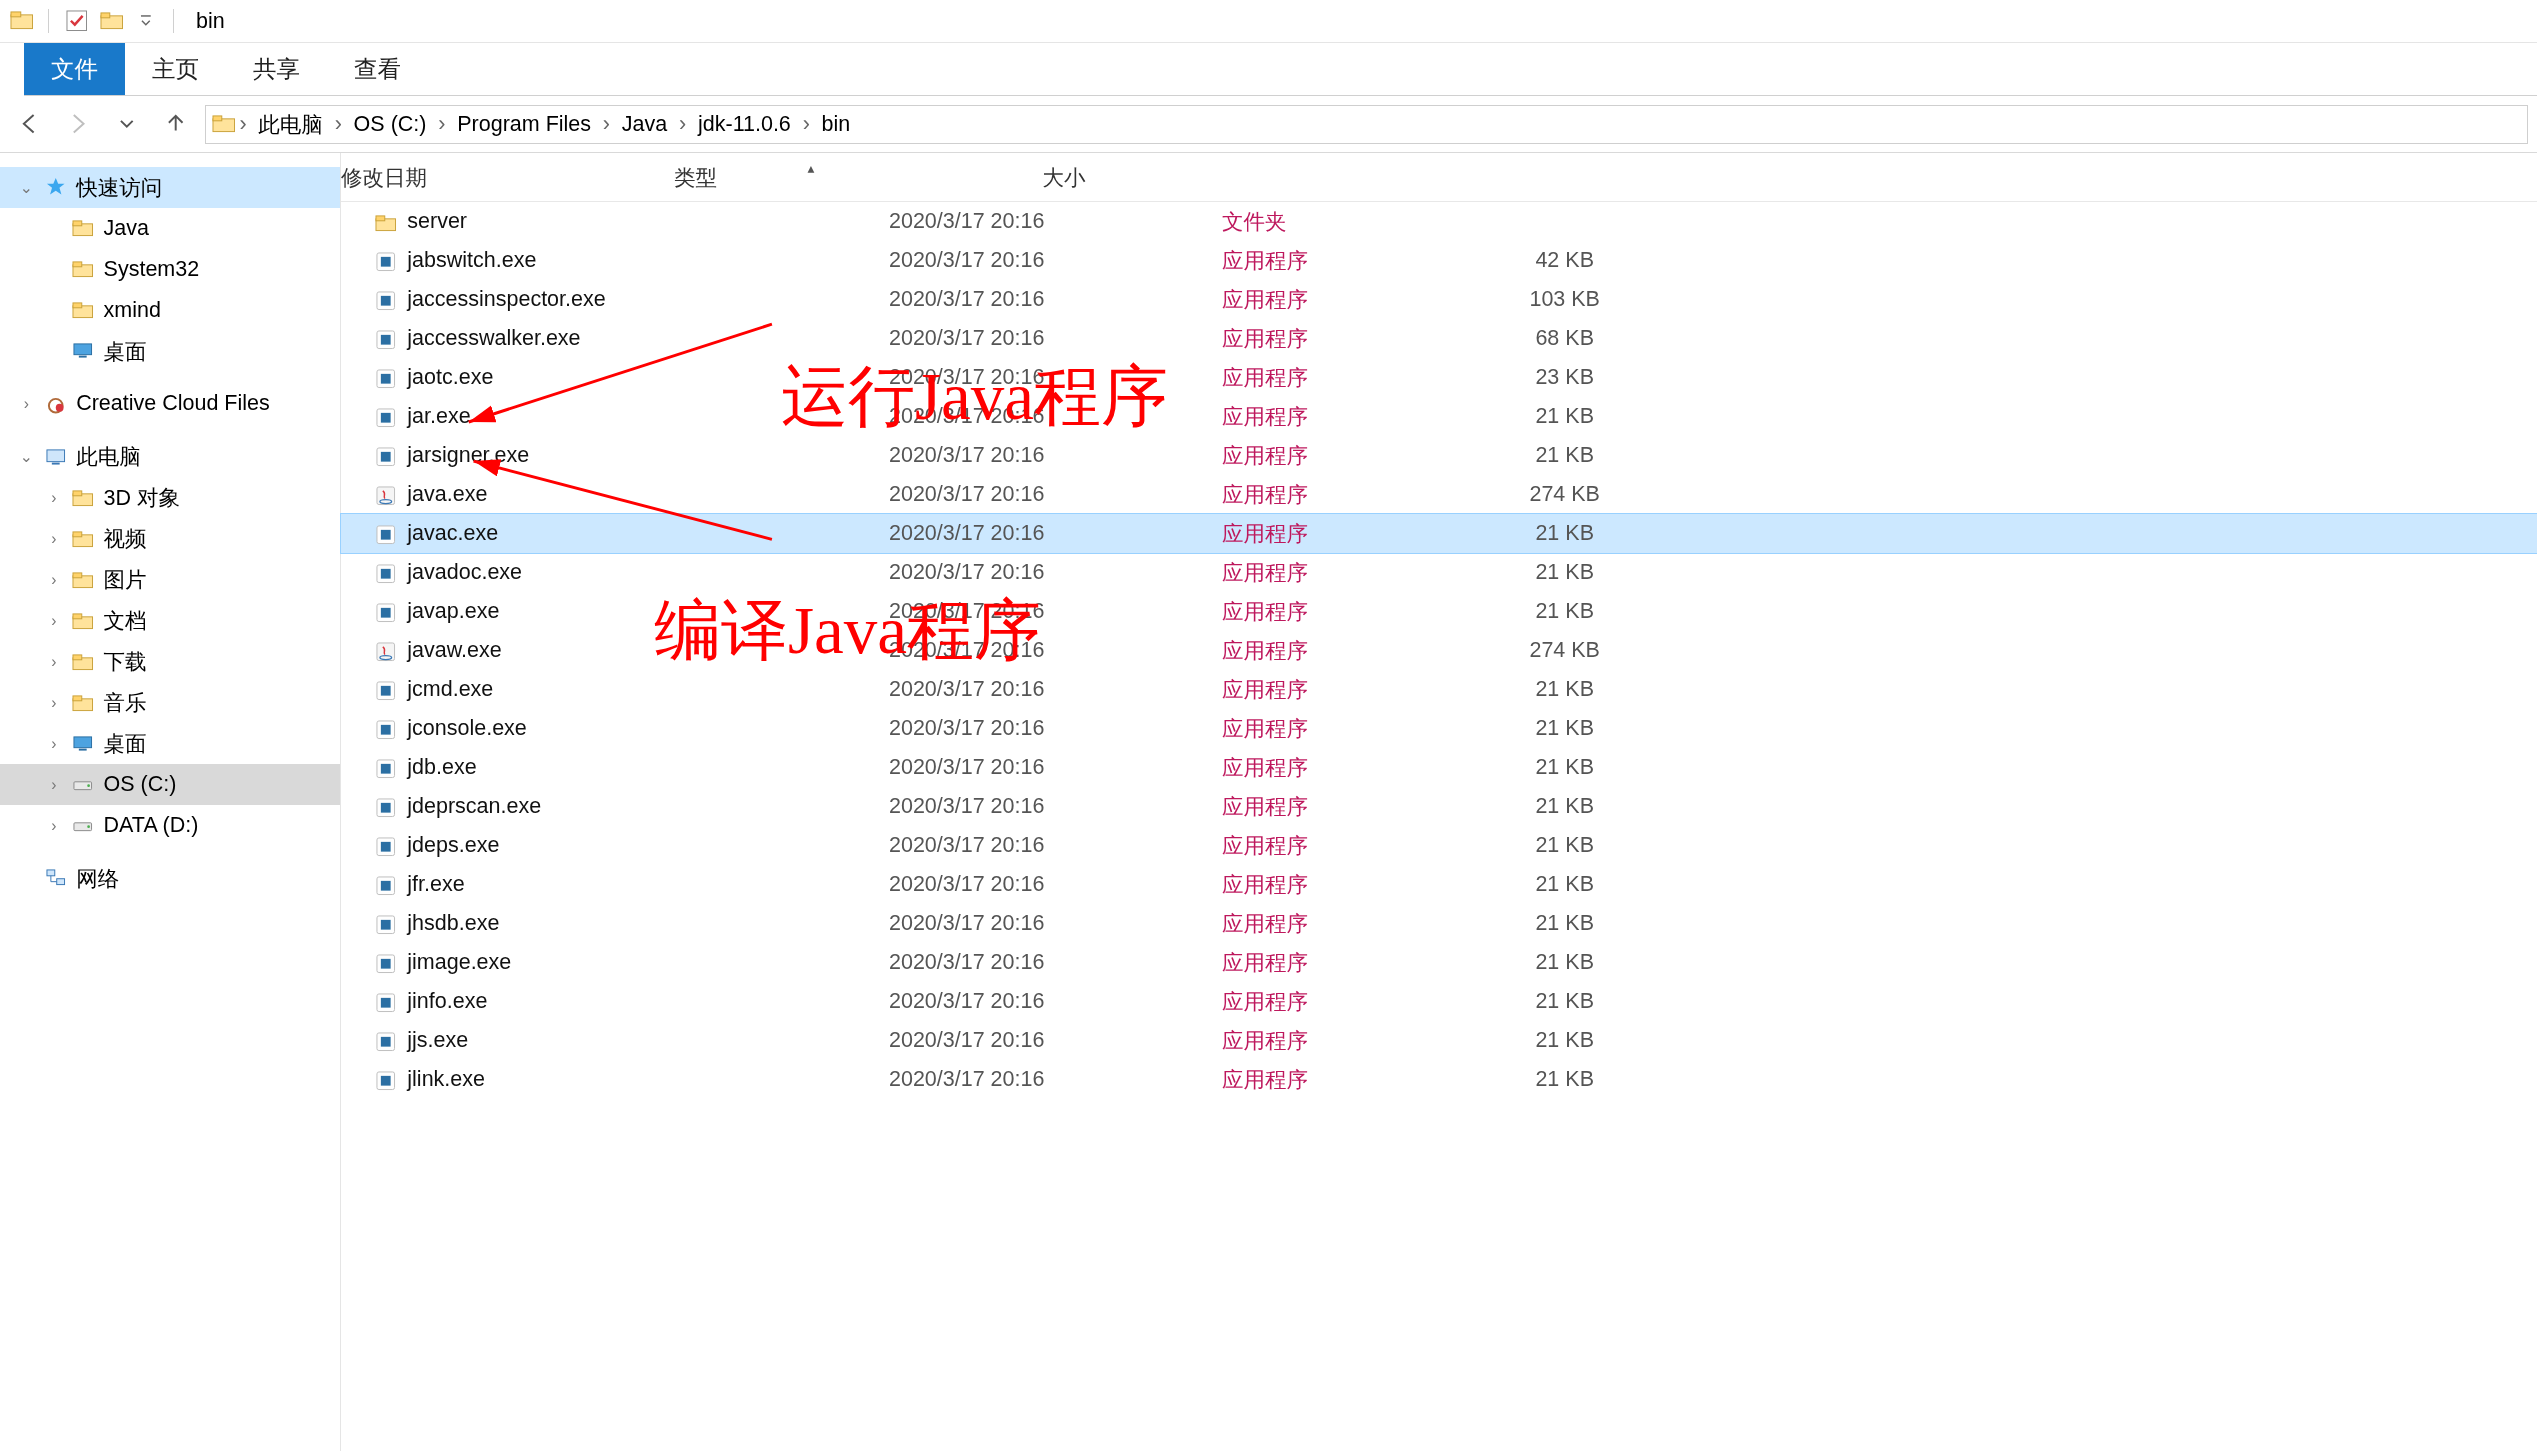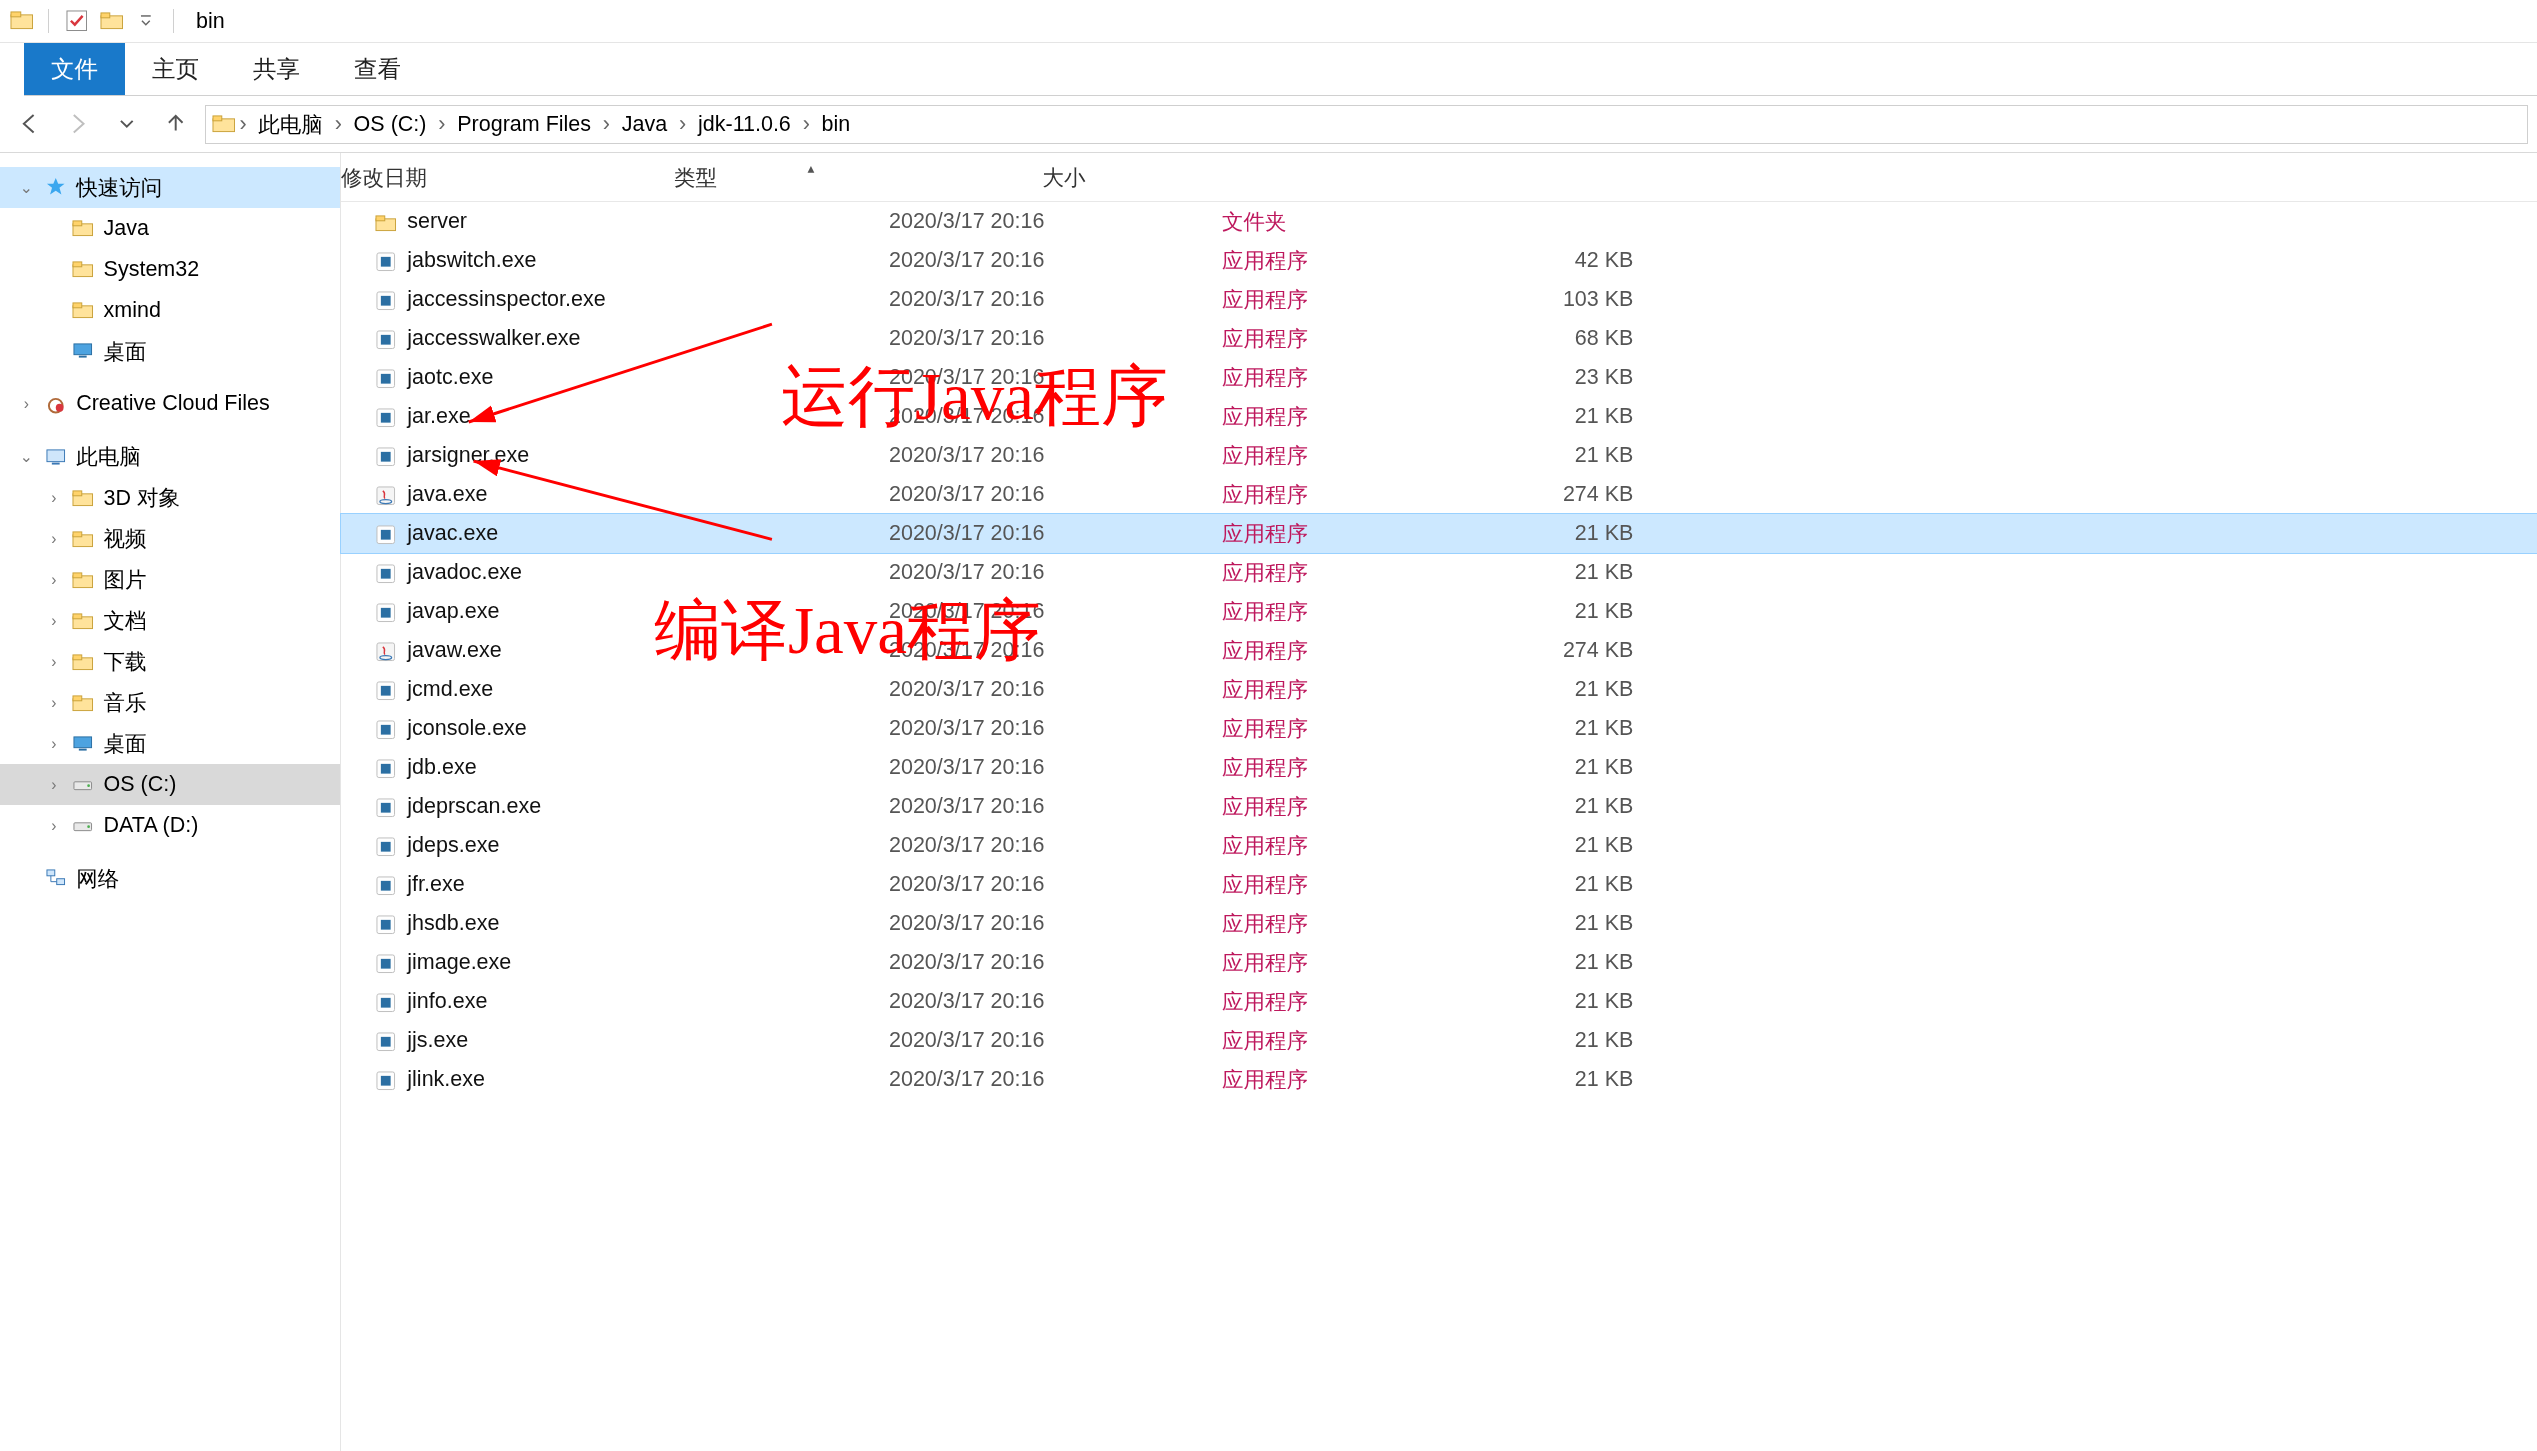--- a/index.html
+++ b/index.html
@@ -48,21 +48,21 @@
   .col-type { width: 274px; position: relative; }
   .col-size { width: 157px; text-align: right; padding-right: 19.6px; }
   .sort-ind { position: absolute; top: -2.9px; left: 50%; transform: translateX(-50%); font-size: 13.7px; color: #555; }
 
   .rows { }
   .row { display: flex; height: 39px; align-items: center; font-size: 21.5px; }
   .row.sel { background: #cce8ff; outline: 1px solid #99d1ff; }
   .row .c-name { width: 548px; padding-left: 33px; display: flex; align-items: flex-end; gap: 9.8px; color: #111; }
   .row .c-date { width: 333px; color: #555; }
   .row .c-type { width: 274px; color: #be185d; }
-  .row .c-size { width: 157px; text-align: right; padding-right: 19.6px; color: #555; }
+  .row .c-size { width: 157px; text-align: center; padding-right: 19.6px; color: #555; }
   .file-ico { width: 23.5px; height: 23.5px; display: inline-flex; align-items: center; justify-content: center; flex-shrink: 0; }
 
   
   .overlay { position: absolute; inset: 0; pointer-events: none; }
   .anno-text { position: absolute; color: #ff0000; font-size: 67px; font-weight: 500; font-family: "SimSun","Microsoft YaHei",serif; white-space: nowrap; }
   .anno-svg { position: absolute; inset: 0; width: 100%; height: 100%; }
 
   
   svg { display: block; }
 </style>

